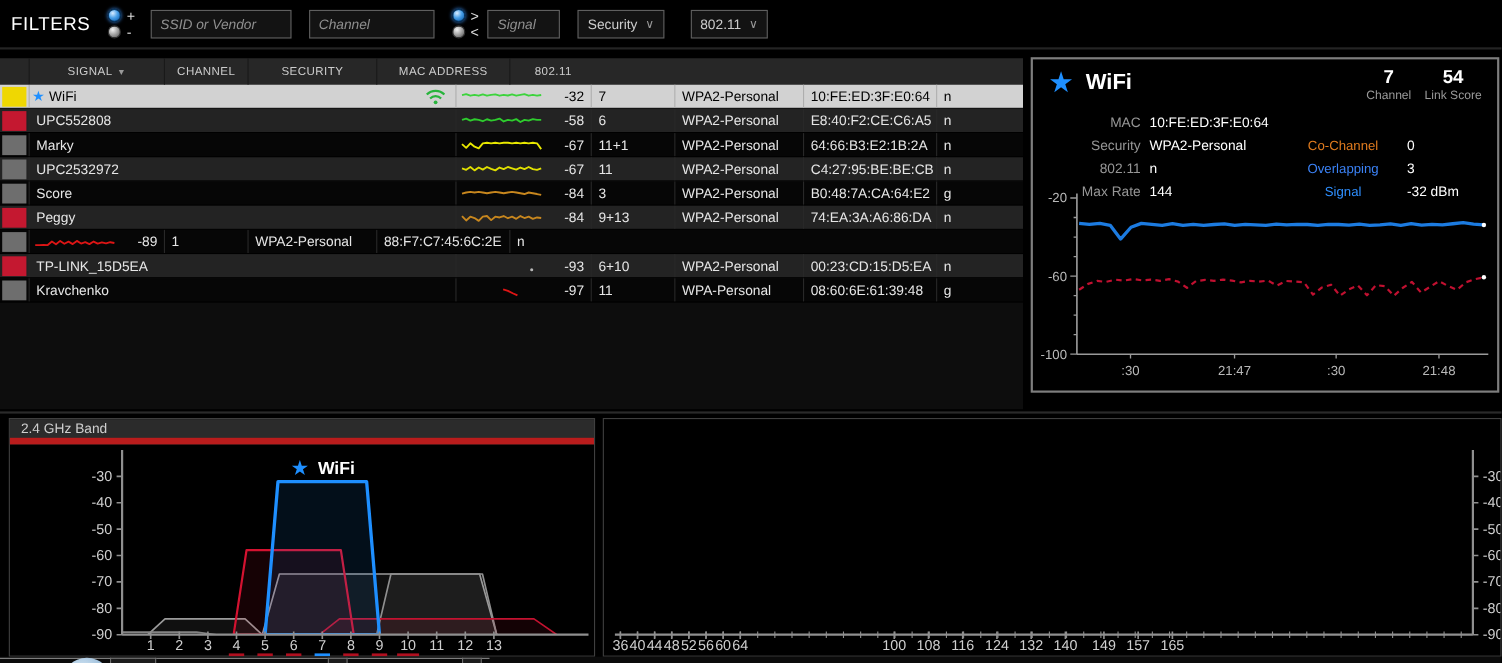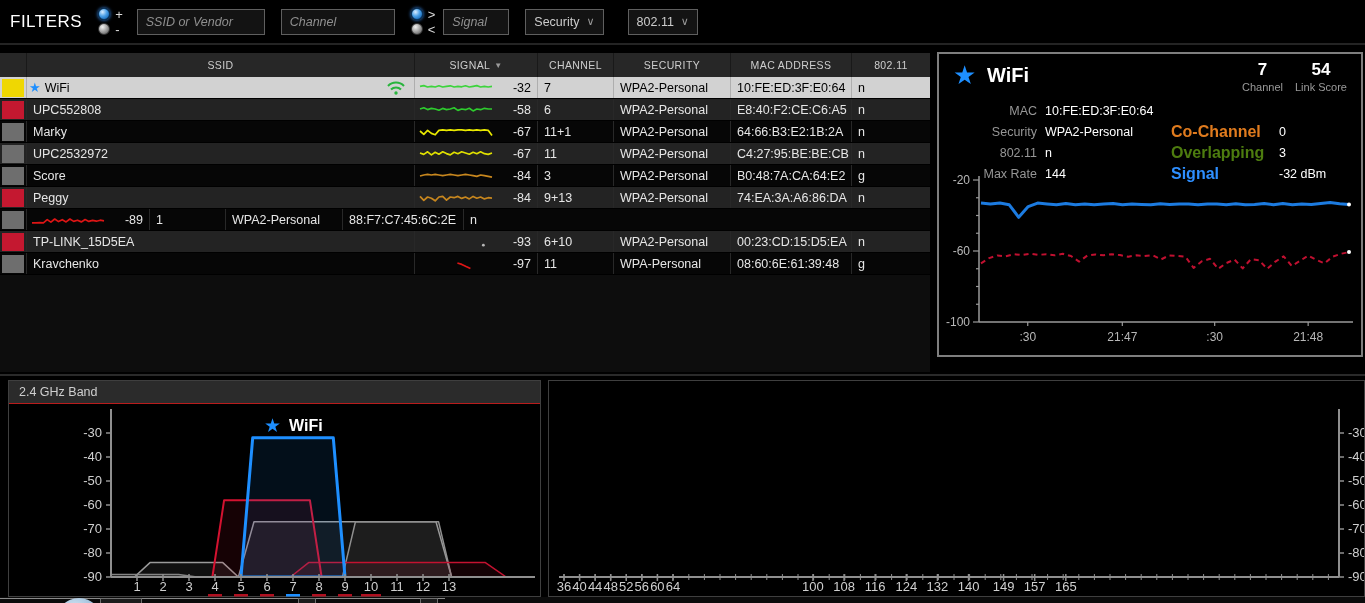--- a/index.html
+++ b/index.html
@@ -56,30 +56,30 @@
   .metric { position:absolute; top:6px; text-align:center; }
   #metric-channel { right:78px; }
   #metric-score { right:4px; width:72px; }
   .metric .mv { color:#fff; font-size:17px; font-weight:bold; }
   .metric .ml { color:#9a9a9a; font-size:11px; margin-top:1px; }
   .dp-fields { position:absolute; left:10px; top:46px; }
   .dp-frow { display:flex; height:21px; align-items:center; }
   .dp-lab { width:88px; text-align:right; color:#969696; font-size:12.5px; }
   .dp-val { color:#fff; font-size:12.5px; padding-left:8px; white-space:nowrap; }
   .dp-fields-r { position:absolute; left:232px; top:67px; }
-  .dp-lab-r { width:100px; text-align:left; font-size:16px;font-weight:bold; }
+  .dp-lab-r { width:100px; text-align:center; font-size:12px; }
   #sig-time-chart { position:absolute; left:4px; top:116px; }
 
   
   #section-divider { position:absolute; left:0; top:374px; width:1365px; height:2px; background:#2a2a2a; }
   .bandpanel { position:absolute; top:380px; background:#000; border:1px solid #3f3f3f; }
   #band24-panel { left:8px; width:533px; height:217px; }
   #band5-panel  { left:548px; width:817px; height:217px; }
   .bandhead { height:23px; background:#2b2b2b; color:#cfcfcf; font-size:12.5px;
-    display:flex; align-items:center; padding-left:10px; border-bottom:1px solid #b91c1c; }
+    display:flex; align-items:center; padding-left:10px; border-bottom:6px solid #b91c1c; }
   .bandsvg { position:absolute; left:0; top:23px; }
 
   
   #bottomstrip { position:absolute; left:0; top:597px; width:1365px; height:6px; background:#0b0b0b; overflow:hidden; }
   #strip-line { position:absolute; left:0; top:1px; width:445px; height:1px; background:#8a8a8a; }
   #start-arc { position:absolute; left:56px; top:1px; width:46px; height:46px; border-radius:50%;
     background:radial-gradient(circle at 40% 30%, #dcecf8, #8fb4d4 60%, #5d86ac); }
   .strip-box { position:absolute; top:1px; height:6px; border:1px solid #6f6f6f; border-bottom:none; background:#1c1c1c; }
 </style>
 </head>
@@ -116,23 +116,20 @@
   </div>
   <div class="ddl" id="ddl-dot11">
     <span>802.11</span>
     <span class="chev">∨</span>
   </div>
 </div>
 
 <div id="nettable">
   <div class="thead">
     <div class="th c0"></div>
-    <div class="th c1">
-      <span>SSID</span>
-      </div>
     <div class="th c2">
       <span>SIGNAL</span>
       <span class="sort-arrow">▼</span>
       </div>
     <div class="th c3">
       <span>CHANNEL</span>
       </div>
     <div class="th c4">
       <span>SECURITY</span>
       </div>
@@ -340,21 +337,21 @@
         <span class="dp-lab">Max Rate</span>
         <span class="dp-val">144</span>
       </div>
   </div>
   <div class="dp-fields-r">
     <div class="dp-frow">
         <span class="dp-lab-r" id="lab-cochannel" style="color: rgb(224, 123, 30);">Co-Channel</span>
         <span class="dp-val">0</span>
       </div>
     <div class="dp-frow">
-        <span class="dp-lab-r" id="lab-overlapping" style="color: #4d7c0f;">Overlapping</span>
+        <span class="dp-lab-r" id="lab-overlapping" style="color: #3b82f6;">Overlapping</span>
         <span class="dp-val">3</span>
       </div>
     <div class="dp-frow">
         <span class="dp-lab-r" id="lab-signal" style="color: rgb(46, 143, 255);">Signal</span>
         <span class="dp-val">-32 dBm</span>
       </div>
   </div>
   <svg id="sig-time-chart" width="416" height="185">
       <line x1="36" y1="6" x2="36" y2="152" stroke="#9a9a9a" stroke-width="1.5"></line>
       <line x1="36" y1="152" x2="410" y2="152" stroke="#9a9a9a" stroke-width="1.5"></line>

